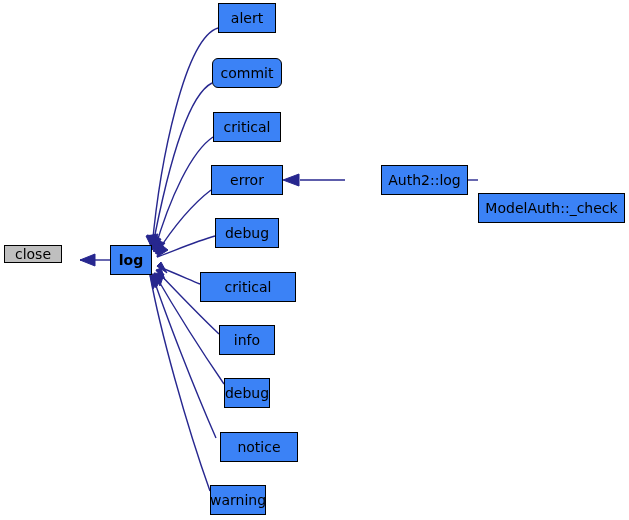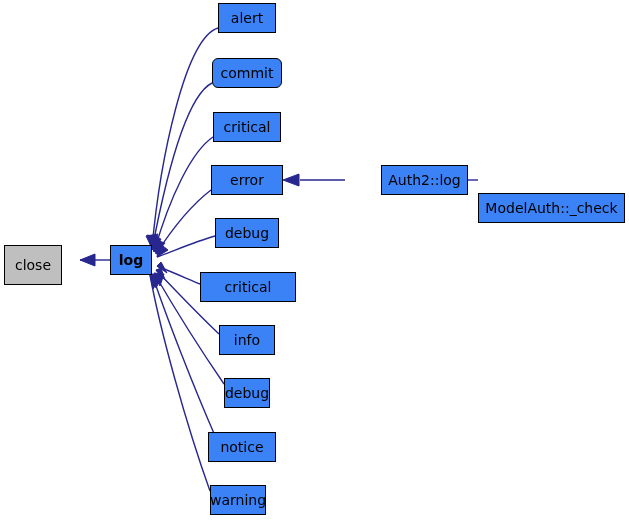--- a/index.html
+++ b/index.html
@@ -99,21 +99,21 @@
       </g>
       <g>
         <path d="M 345 180 L 300 180" fill="none" stroke="#27278f" stroke-width="1.4"></path>
         <path d="M 283 180 L 299 174 L 299 186 Z" fill="#27278f" stroke="#27278f" stroke-width="1"></path>
       </g>
       <g>
         <path d="M 478 180 L 449 180" fill="none" stroke="#27278f" stroke-width="1.4"></path>
         <path d="M 432 180 L 448 174 L 448 186 Z" fill="#27278f" stroke="#27278f" stroke-width="1"></path>
       </g>
     </svg>
-<div class="node highlight" style="left: 4px; top: 245px; width: 58px; height: 40px;">
+<div class="node highlight" style="left: 4px; top: 245px; width: 58px; height: 18px;">
       <span class="node-label">close</span>
     </div>
     <div class="node" style="left: 110px; top: 245px; width: 42px; height: 30px; font-weight: bold;">
       <span class="node-label">log</span>
     </div>
     <div class="node" style="left: 218px; top: 3px; width: 58px; height: 30px;">
       <span class="node-label">alert</span>
     </div>
     <div class="node" style="left: 212px; top: 58px; width: 70px; height: 30px; border-radius: 6px;">
       <span class="node-label">commit</span>
@@ -129,21 +129,21 @@
     </div>
     <div class="node" style="left: 200px; top: 272px; width: 96px; height: 30px;">
       <span class="node-label">critical</span>
     </div>
     <div class="node" style="left: 219px; top: 325px; width: 56px; height: 30px;">
       <span class="node-label">info</span>
     </div>
     <div class="node" style="left: 224px; top: 378px; width: 46px; height: 30px;">
       <span class="node-label">debug</span>
     </div>
-    <div class="node" style="left: 208px; top: 432px; width: 68px; height: 30px;">
+    <div class="node" style="left: 220px; top: 432px; width: 78px; height: 30px;">
       <span class="node-label">notice</span>
     </div>
     <div class="node" style="left: 210px; top: 485px; width: 56px; height: 30px;">
       <span class="node-label">warning</span>
     </div>
     <div class="node" style="left: 345px; top: 165px; width: 87px; height: 30px; margin-left: 36px;">
       <span class="node-label">Auth2::log</span>
     </div>
     <div class="node" style="left: 478px; top: 165px; width: 147px; height: 30px; margin-top: 28px;">
       <span class="node-label">ModelAuth::_check</span>

